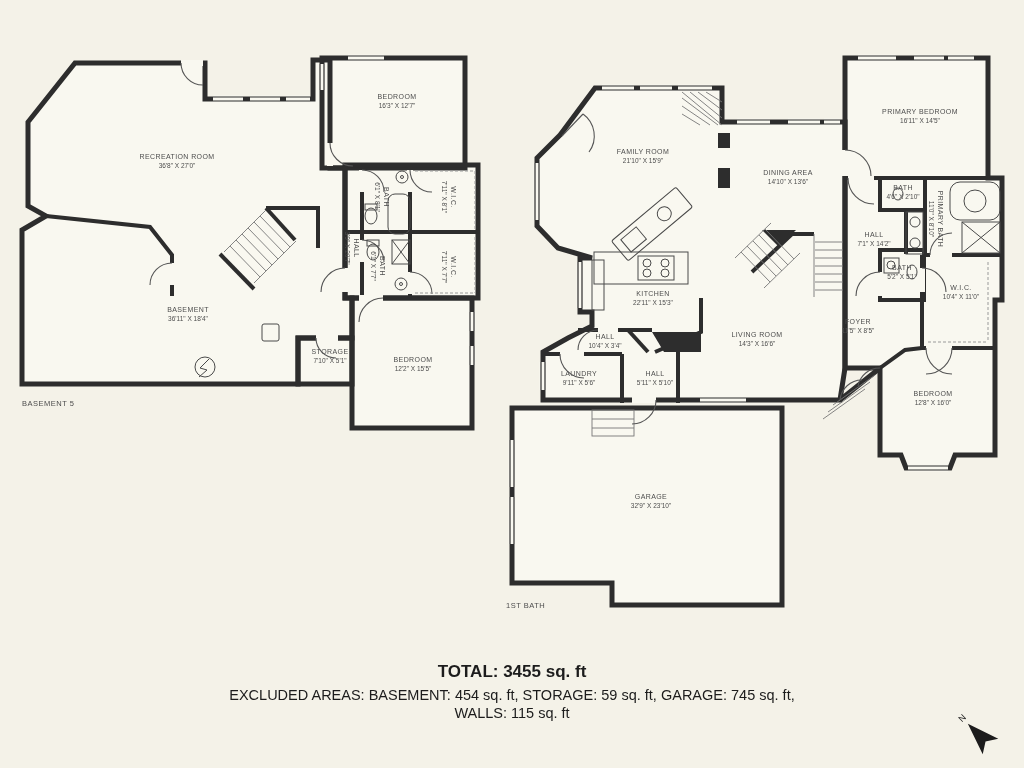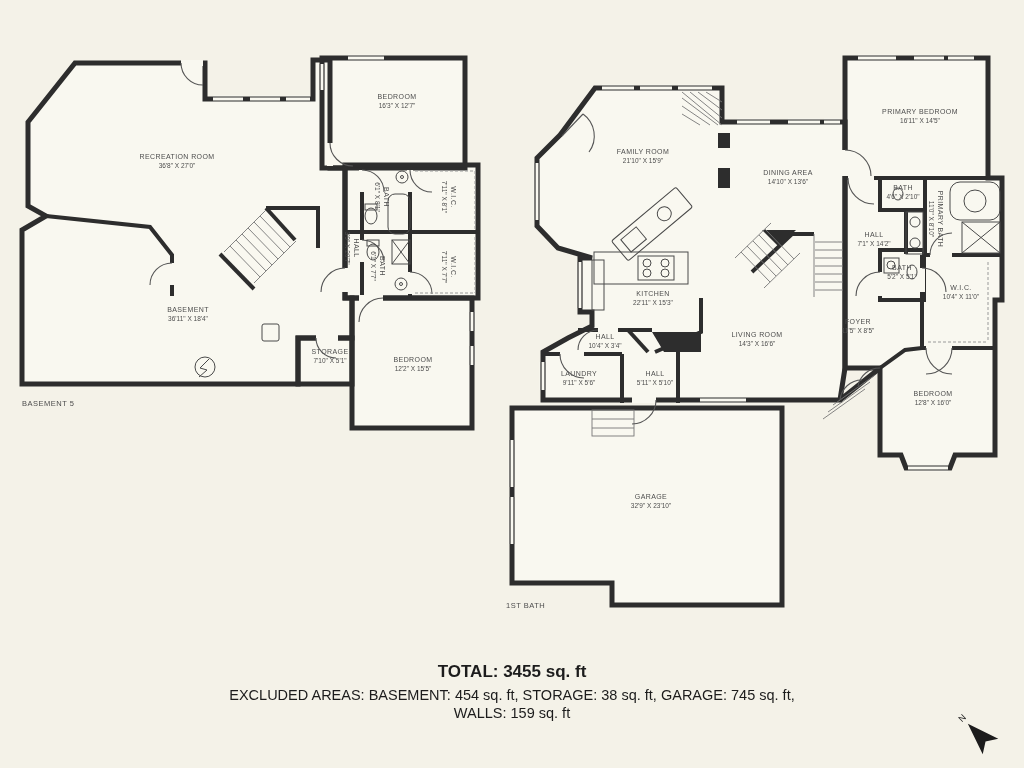--- a/index.html
+++ b/index.html
@@ -374,15 +374,15 @@
   <div class="rd">5'11" X 5'10"</div>
 </div>
 <div class="lbl" style="left:651px;top:501px">
   <div class="rn">GARAGE</div>
   <div class="rd">32'9" X 23'10"</div>
 </div>
 <div class="floor-tag" style="left:506px;top:601px">1ST BATH</div>
 
 <div class="summary">
   <div class="total">TOTAL: 3455 sq. ft</div>
-  <div class="line">EXCLUDED AREAS: BASEMENT: 454 sq. ft, STORAGE: 38 sq. ft, GARAGE: 745 sq. ft,</div>
-  <div class="line">WALLS: 159 sq. ft</div>
+  <div class="line">EXCLUDED AREAS: BASEMENT: 454 sq. ft, STORAGE: 59 sq. ft, GARAGE: 745 sq. ft,</div>
+  <div class="line">WALLS: 115 sq. ft</div>
 </div>
 
 </body></html>

